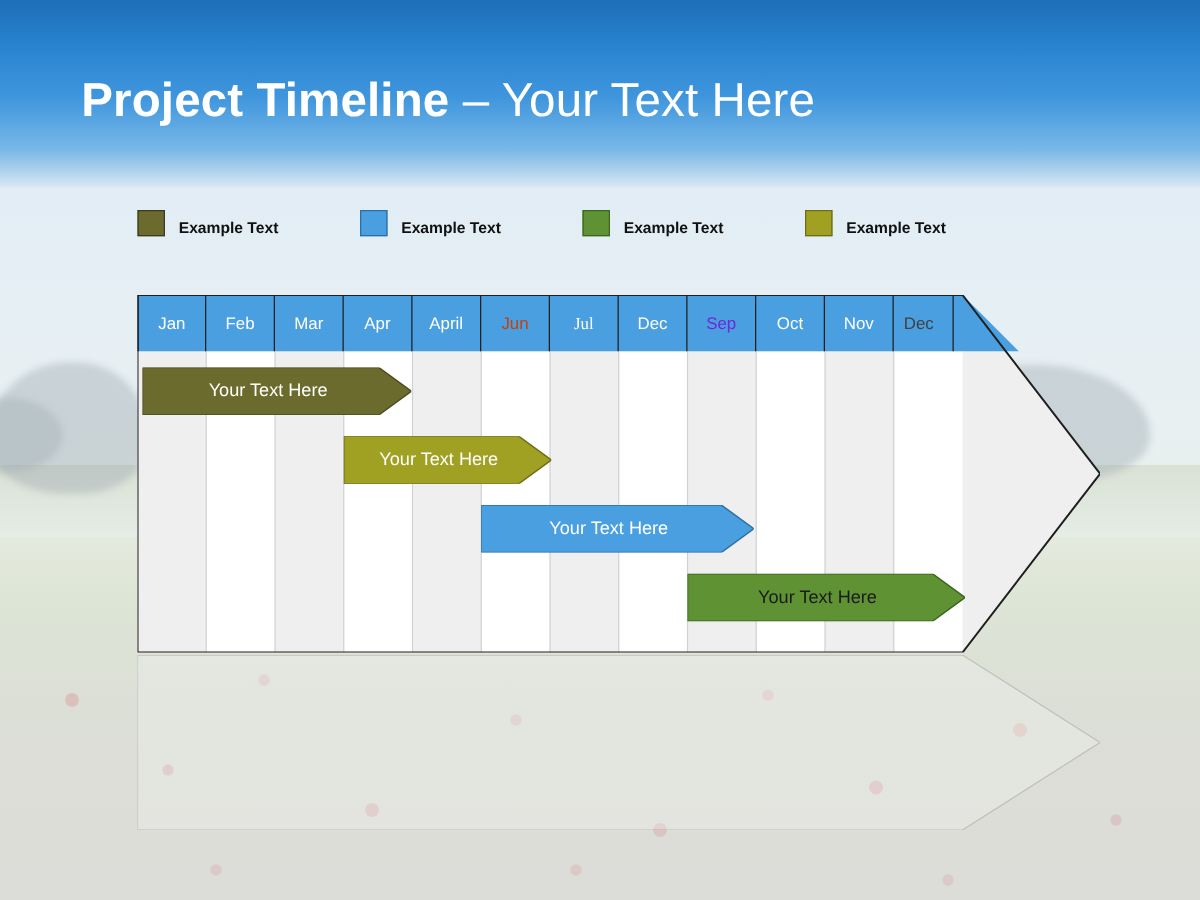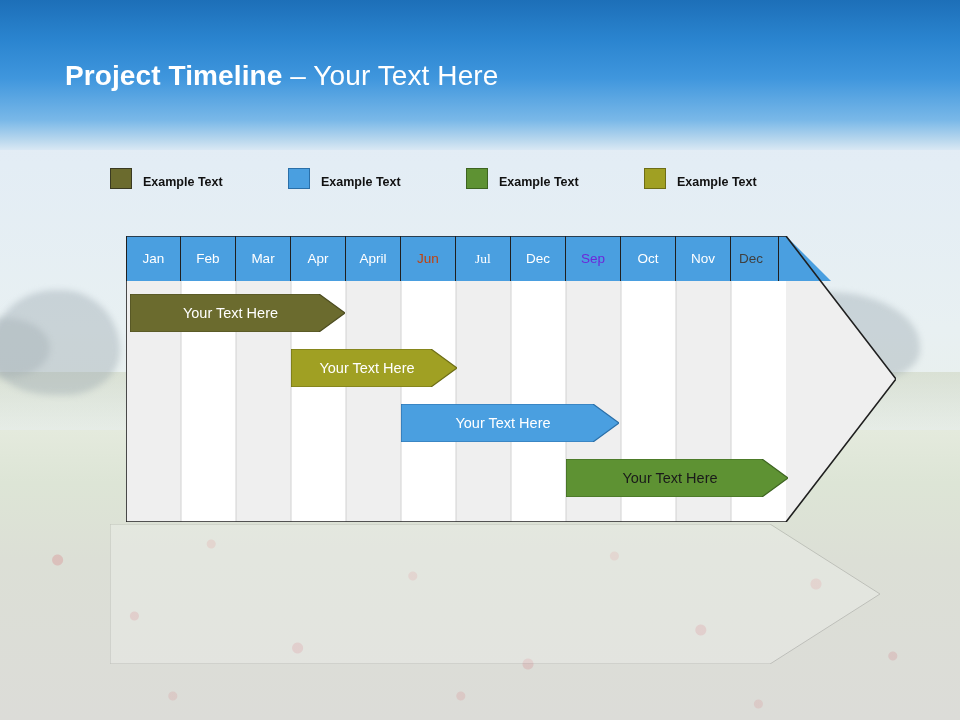--- a/index.html
+++ b/index.html
@@ -64,38 +64,38 @@
     background:linear-gradient(180deg,rgba(205,212,190,.55),rgba(214,220,200,0));
   }
 
   
   #header-band{
     position:absolute;left:0;top:0;width:960px;height:150px;
     background:linear-gradient(180deg,#1d6fb8 0%,#2a84cf 26%,#3f96dd 52%,#79b8e8 80%,#bcd9ee 94%,#d9e8f4 100%);
   }
   #page-title{
     position:absolute;left:65px;top:60px;
-    font-size:28px;color:#ffffff;white-space:nowrap;letter-spacing:.1px;
+    font-size:38px;color:#ffffff;white-space:nowrap;letter-spacing:.1px;
   }
   #page-title .t-bold{font-weight:bold;}
   #page-title .t-light{font-weight:normal;}
 
   
   #legend{position:absolute;left:110px;top:168px;width:720px;height:28px;}
   .legend-item{position:absolute;top:0;display:flex;align-items:flex-end;}
   .legend-swatch{
     width:22px;height:21px;border:1px solid #3a3a2a;box-sizing:border-box;flex:none;
   }
   .legend-label{
     margin-left:11px;font-size:12.5px;font-weight:bold;color:#111111;white-space:nowrap;
   }
 
   
   #chart{
-    position:absolute;left:110px;top:236px;width:770px;height:286px;margin-left:16px;
+    position:absolute;left:110px;top:236px;width:770px;height:286px;
   }
   #chart-arrow-svg{position:absolute;left:0;top:0;width:770px;height:286px;}
 
   
   #month-row{position:absolute;left:0;top:0;height:45px;width:660px;}
   .month-cell{
     position:absolute;top:0;height:45px;width:55px;
     display:flex;align-items:center;justify-content:center;
     color:#ffffff;font-size:13.5px;
     border-right:1px solid #1f1f1f;

